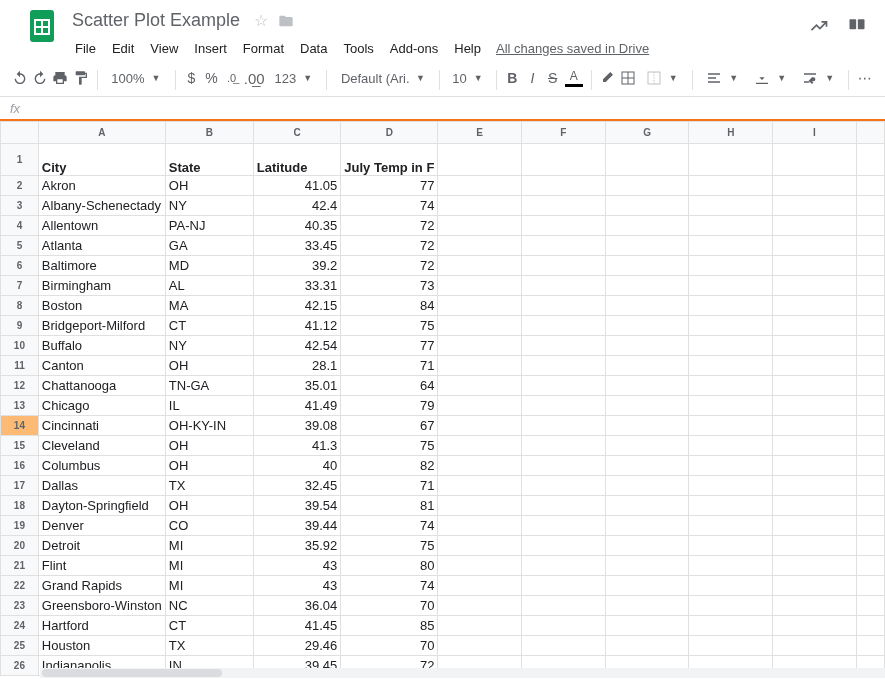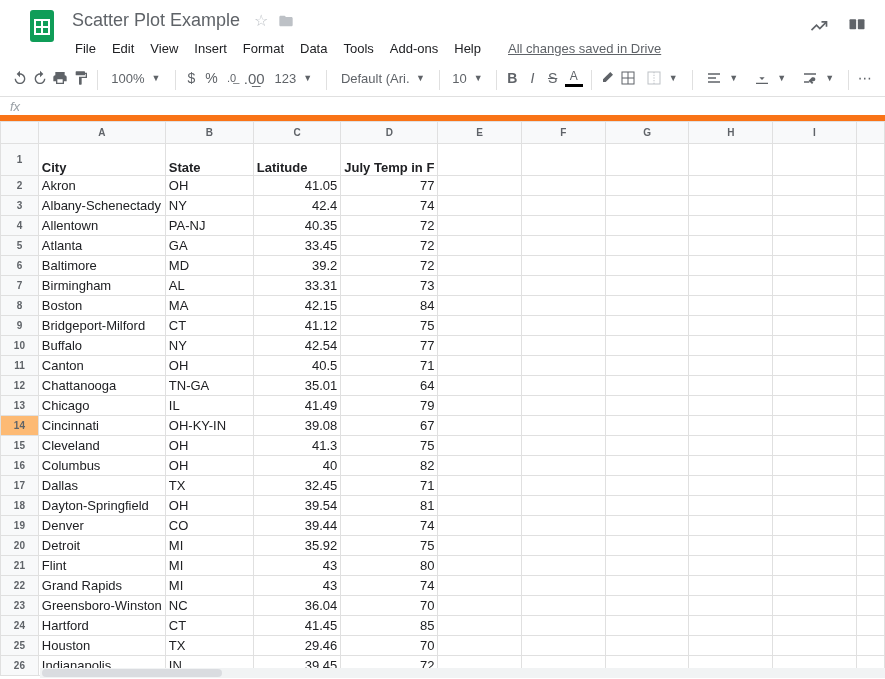--- a/index.html
+++ b/index.html
@@ -7,35 +7,35 @@
 
 
 .titlebar { display: flex; align-items: flex-start; padding: 8px 12px 0 28px; }
 .logo { width: 28px; height: 36px; margin-right: 12px; flex-shrink: 0; }
 .title-block { flex: 1; }
 .title-row { display: flex; align-items: center; gap: 10px; }
 .doc-title { font-size: 18px; color: #5f6368; padding: 2px 4px; }
 .title-icon { color: #bdc1c6; font-size: 16px; }
 .menubar { display: flex; gap: 2px; margin-top: 4px; align-items: center; }
 .menubar-item { padding: 4px 7px; font-size: 13px; color: #202124; cursor: pointer; }
-.save-status { color: #5f6368; text-decoration: underline; margin-left: 18px; font-size: 13px; }
+.save-status { color: #5f6368; text-decoration: underline; margin-left: 6px; font-size: 13px; }
 .right-icons { display: flex; align-items: center; gap: 18px; padding-right: 6px; padding-top: 8px; }
 .right-icon { color: #5f6368; font-size: 18px; }
 
 
 .toolbar { display: flex; align-items: flex-end; padding: 6px 12px; border-bottom: 1px solid #e0e0e0; gap: 4px; }
 .tb-btn { width: 24px; height: 24px; display: flex; align-items: center; justify-content: center; color: #5f6368; cursor: pointer; font-size: 14px; border-radius: 2px; }
 .tb-sep { width: 1px; height: 20px; background: #e0e0e0; margin: 0 4px; }
 .tb-select { display: flex; align-items: center; padding: 0 6px; height: 24px; color: #5f6368; cursor: pointer; gap: 4px; font-size: 13px; }
 .tb-select .chev { font-size: 9px; margin-left: 3px; }
 .text-color-bar { width: 18px; height: 3px; background: #000; margin-top: 1px; }
 .text-color-wrap { display: flex; flex-direction: column; align-items: center; }
 
 
-.fx-bar { display: flex; align-items: center; border-bottom: 6px solid #f97316; height: 24px; padding: 0 10px; }
+.fx-bar { display: flex; align-items: center; border-bottom: 2px solid #f97316; height: 24px; padding: 0 10px; }
 .fx-label { font-style: italic; color: #9aa0a6; font-size: 13px; }
 
 
 .grid { position: relative; overflow: hidden; height: calc(679px - 60px - 38px - 24px); }
 .grid table { border-collapse: collapse; table-layout: fixed; }
 .row-header, .corner { background: #f8f9fa; border: 1px solid #e0e0e0; text-align: center; font-size: 10px; color: #5f6368; }
 .corner { width: 40px; height: 22px; }
 .col-header { background: #f8f9fa; border: 1px solid #e0e0e0; text-align: center; font-size: 10px; color: #5f6368; height: 22px; }
 .row-header { width: 40px; }
 .cell { border: 1px solid #e0e0e0; height: 20px; padding: 0 3px; font-size: 13px; white-space: nowrap; overflow: hidden; }
@@ -356,21 +356,21 @@
           <td class="cell col-F"></td>
           <td class="cell col-G"></td>
           <td class="cell col-H"></td>
           <td class="cell col-I"></td>
           <td class="cell col-J"></td>
         </tr>
         <tr class="">
           <th class="row-header">11</th>
           <td class="cell col-A">Canton</td>
           <td class="cell col-B">OH</td>
-          <td class="cell col-C num">40.5</td>
+          <td class="cell col-C num">28.1</td>
           <td class="cell col-D num">71</td>
           <td class="cell col-E"></td>
           <td class="cell col-F"></td>
           <td class="cell col-G"></td>
           <td class="cell col-H"></td>
           <td class="cell col-I"></td>
           <td class="cell col-J"></td>
         </tr>
         <tr class="">
           <th class="row-header">12</th>

